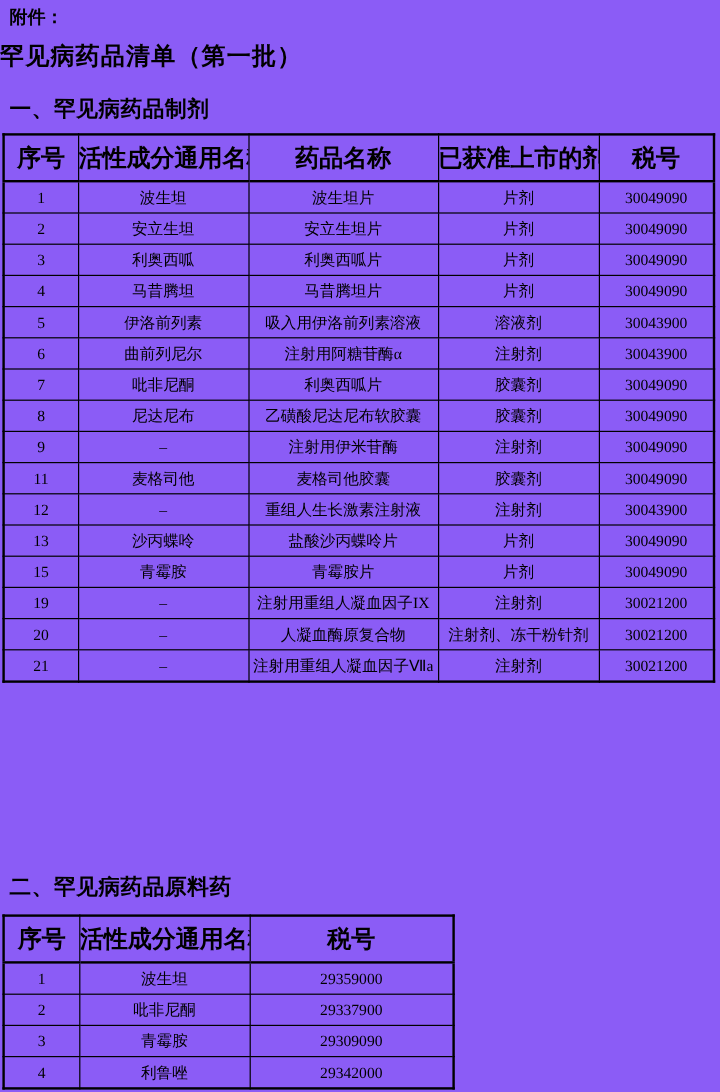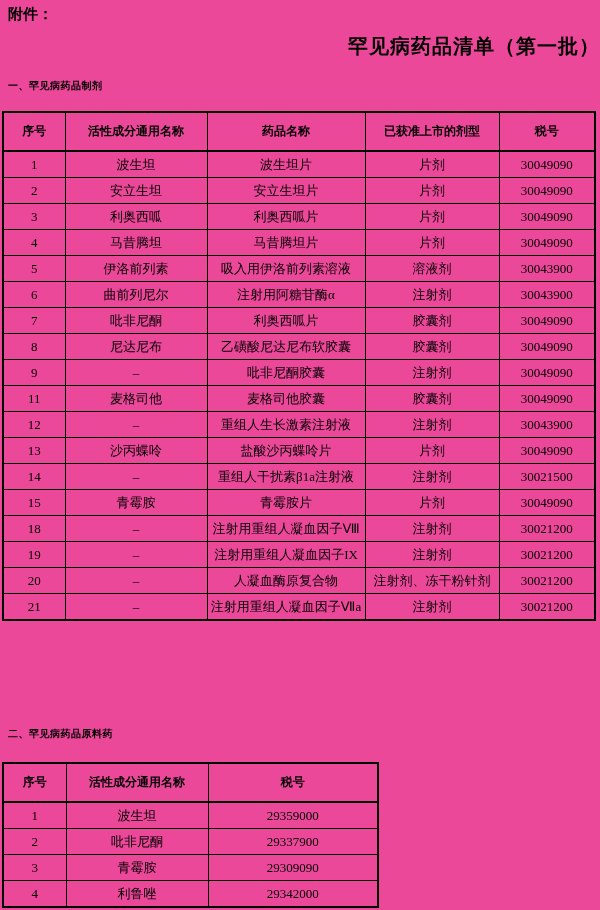--- a/index.html
+++ b/index.html
@@ -4,51 +4,51 @@
 <style>
   html, body {
     margin: 0;
     padding: 0;
     background: #ffffff;
   }
   .page {
     position: relative;
     width: 600px;
     height: 910px;
-    background: #ec4899;
+    background: #8b5cf6;
     color: #000000;
     font-family: "Liberation Serif", serif;
     overflow: hidden;
     text-decoration: underline;
   }
   .attachment-label {
     position: absolute;
     top: 5px;
     left: 8px;
     font-family: "Liberation Sans", sans-serif;
     font-weight: bold;
     font-size: 15px;
   }
   .doc-title {
     position: absolute;
     top: 33px;
     left: 0;
     width: 600px;
-    text-align: right;
+    text-align: left;
     font-family: "Liberation Sans", sans-serif;
     font-weight: bold;
     font-size: 20px;
     letter-spacing: 1px;
   }
   .section-heading {
     position: absolute;
     left: 8px;
     font-family: "Liberation Sans", sans-serif;
     font-weight: bold;
-    font-size: 10px;
+    font-size: 18px;
     letter-spacing: 0.5px;
   }
   #sec1-heading { top: 79px; }
   #sec2-heading { top: 727px; text-align: center; }
 
   table.doc-table {
     position: absolute;
     left: 2px;
     border-collapse: collapse;
     table-layout: fixed;
@@ -61,21 +61,21 @@
     border: 1px solid #000000;
     text-align: center;
     vertical-align: middle;
     padding: 0;
     overflow: hidden;
     white-space: nowrap;
   }
   .doc-table thead th {
     font-family: "Liberation Sans", sans-serif;
     font-weight: bold;
-    font-size: 12px;
+    font-size: 20px;
     height: 37px;
     border-bottom: 2px solid #000000;
   }
   .doc-table tbody td {
     font-family: "Liberation Serif", serif;
     font-size: 13px;
     height: 25px;
   }
   
   #table1 col.c0 { width: 62px; }
@@ -169,21 +169,21 @@
         <tr>
           <td>8</td>
           <td>尼达尼布</td>
           <td>乙磺酸尼达尼布软胶囊</td>
           <td>胶囊剂</td>
           <td>30049090</td>
         </tr>
         <tr>
           <td>9</td>
           <td>–</td>
-          <td>吡非尼酮胶囊</td>
+          <td>注射用伊米苷酶</td>
           <td>注射剂</td>
           <td>30049090</td>
         </tr>
         <tr>
           <td>11</td>
           <td>麦格司他</td>
           <td>麦格司他胶囊</td>
           <td>胶囊剂</td>
           <td>30049090</td>
         </tr>
@@ -195,39 +195,25 @@
           <td>30043900</td>
         </tr>
         <tr>
           <td>13</td>
           <td>沙丙蝶呤</td>
           <td>盐酸沙丙蝶呤片</td>
           <td>片剂</td>
           <td>30049090</td>
         </tr>
         <tr>
-          <td>14</td>
-          <td>–</td>
-          <td>重组人干扰素β1a注射液</td>
-          <td>注射剂</td>
-          <td>30021500</td>
-        </tr>
-        <tr>
           <td>15</td>
           <td>青霉胺</td>
           <td>青霉胺片</td>
           <td>片剂</td>
           <td>30049090</td>
-        </tr>
-        <tr>
-          <td>18</td>
-          <td>–</td>
-          <td>注射用重组人凝血因子Ⅷ</td>
-          <td>注射剂</td>
-          <td>30021200</td>
         </tr>
         <tr>
           <td>19</td>
           <td>–</td>
           <td>注射用重组人凝血因子IX</td>
           <td>注射剂</td>
           <td>30021200</td>
         </tr>
         <tr>
           <td>20</td>

